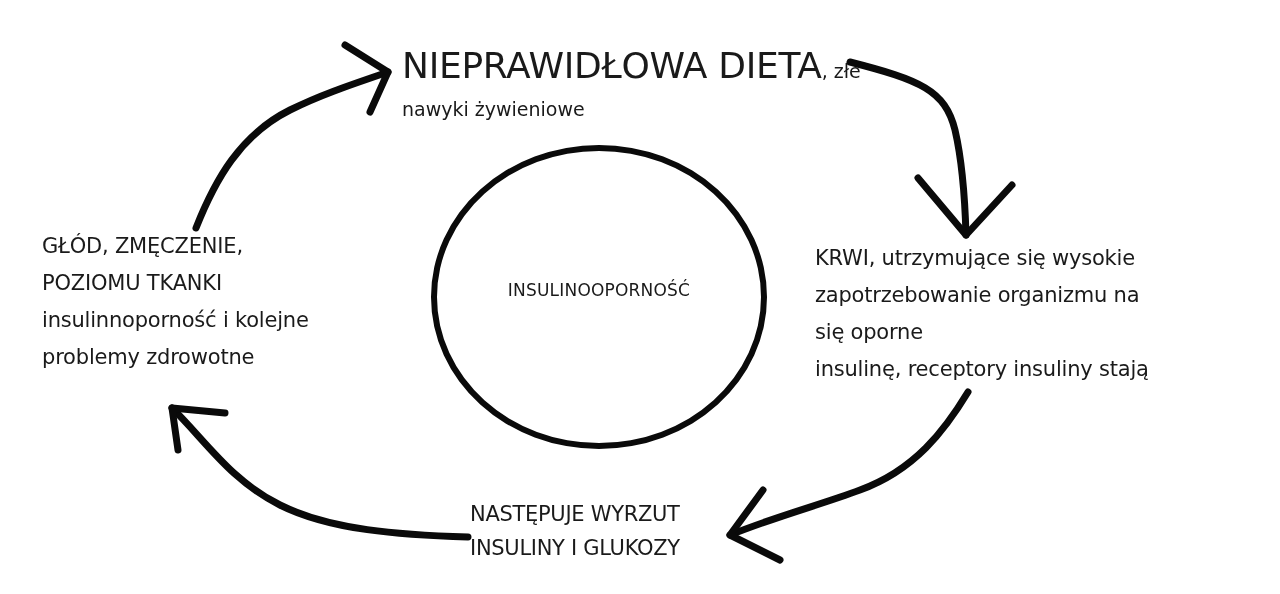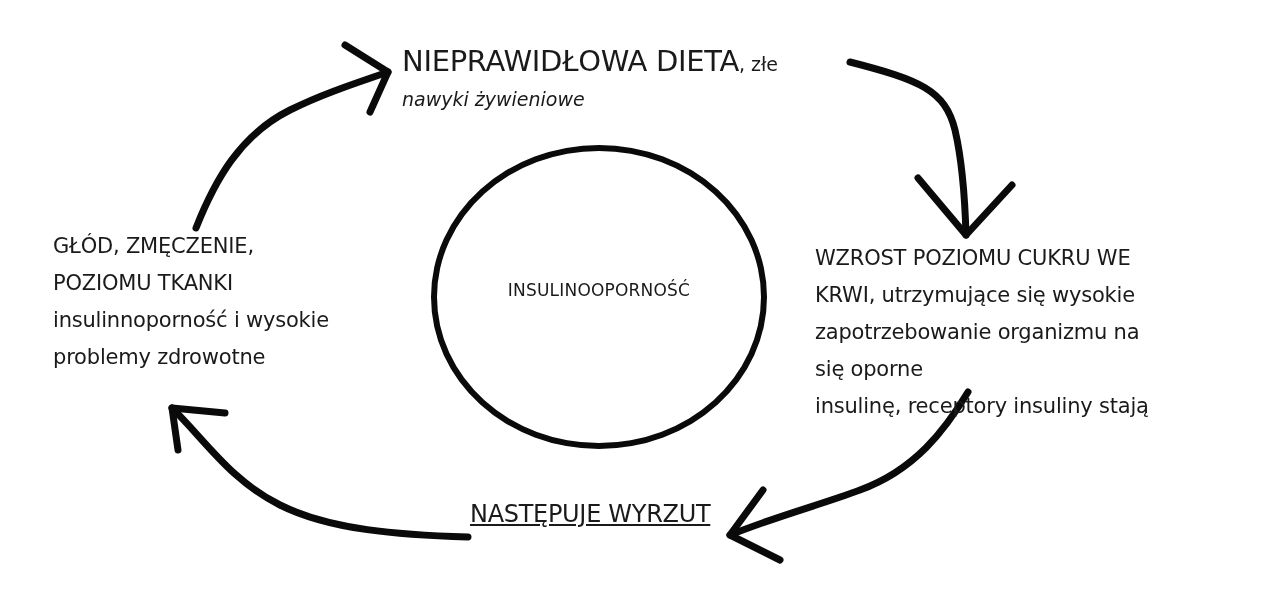--- a/index.html
+++ b/index.html
@@ -2,26 +2,26 @@
 <html><head>
   <meta charset="utf-8">
   <style>
     html, body { margin: 0; padding: 0; background: #ffffff; }
     body { width: 1280px; height: 594px; position: relative; overflow: hidden;
            font-family: "DejaVu Sans", "Liberation Sans", sans-serif; color: #1a1a1a; }
     .canvas { position: absolute; left: 0; top: 0; width: 1280px; height: 594px; }
     svg.arrows { position: absolute; left: 0; top: 0; width: 1280px; height: 594px; }
     .node { position: absolute; line-height: 1.36; letter-spacing: 0; }
     .node-top { left: 402px; top: 42px; width: 460px; }
-    .node-top .big { font-size: 29px; letter-spacing: -0.3px; }
+    .node-top .big { font-size: 36px; letter-spacing: -0.3px; }
     .node-top .small { font-size: 19px; }
-    .node-top .line2 { font-size: 19px; display: block; margin-top: 6px; font-style: italic; }
+    .node-top .line2 { font-size: 19px; display: block; margin-top: 6px; }
     .node-right { left: 815px; top: 240px; width: 430px; font-size: 21px; line-height: 37px; letter-spacing: -0.2px; }
-    .node-left { left: 53px; top: 228px; width: 360px; font-size: 21px; line-height: 37px; letter-spacing: -0.2px; }
-    .node-bottom { left: 470px; top: 497px; width: 300px; font-size: 24px; line-height: 34px; letter-spacing: -0.3px; text-decoration: underline; }
+    .node-left { left: 42px; top: 228px; width: 360px; font-size: 21px; line-height: 37px; letter-spacing: -0.2px; }
+    .node-bottom { left: 470px; top: 497px; width: 300px; font-size: 21px; line-height: 34px; letter-spacing: -0.3px; }
     .center-circle { position: absolute; left: 431px; top: 145px; width: 336px; height: 304px;
                      border: 6px solid #0a0a0a; border-radius: 50%; box-sizing: border-box; }
     .center-label { position: absolute; left: 431px; top: 280px; width: 336px; text-align: center;
                     font-size: 17px; letter-spacing: 0.2px; }
     .line { display: block; white-space: nowrap; }
   </style>
 </head>
 <body>
 
 <div class="canvas">
@@ -53,31 +53,31 @@
 
   <div class="center-circle"></div>
   <div class="center-label">INSULINOOPORNOŚĆ</div>
 
   <div class="node node-top">
     <span class="big">NIEPRAWIDŁOWA DIETA</span><span class="small">, złe</span>
     <span class="line2">nawyki żywieniowe</span>
   </div>
 
   <div class="node node-right">
-    <span class="line">WZROST POZIOMU CUKRU WE</span>
     <span class="line">KRWI, utrzymujące się wysokie</span>
     <span class="line">zapotrzebowanie organizmu na</span>
     <span class="line">się oporne</span>
     <span class="line">insulinę, receptory insuliny stają</span>
   </div>
 
   <div class="node node-bottom">
     <span class="line">NASTĘPUJE WYRZUT</span>
+    <span class="line">INSULINY I GLUKOZY</span>
   </div>
 
   <div class="node node-left">
     <span class="line">GŁÓD, ZMĘCZENIE,</span>
     <span class="line">POZIOMU TKANKI</span>
-    <span class="line">insulinnoporność i wysokie</span>
+    <span class="line">insulinnoporność i kolejne</span>
     <span class="line">problemy zdrowotne</span>
   </div>
 
 </div>
 
 </body></html>

